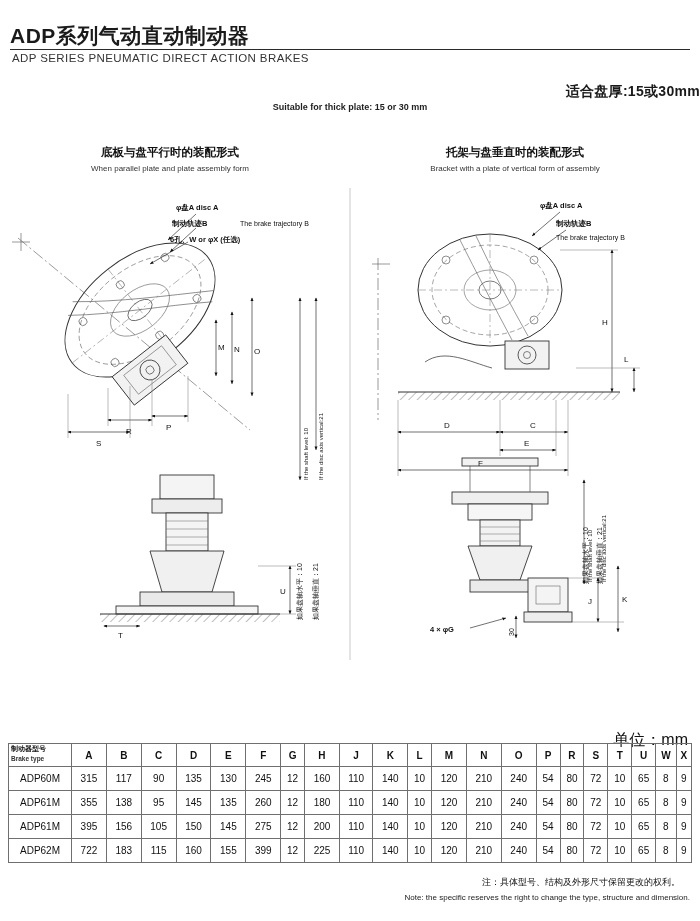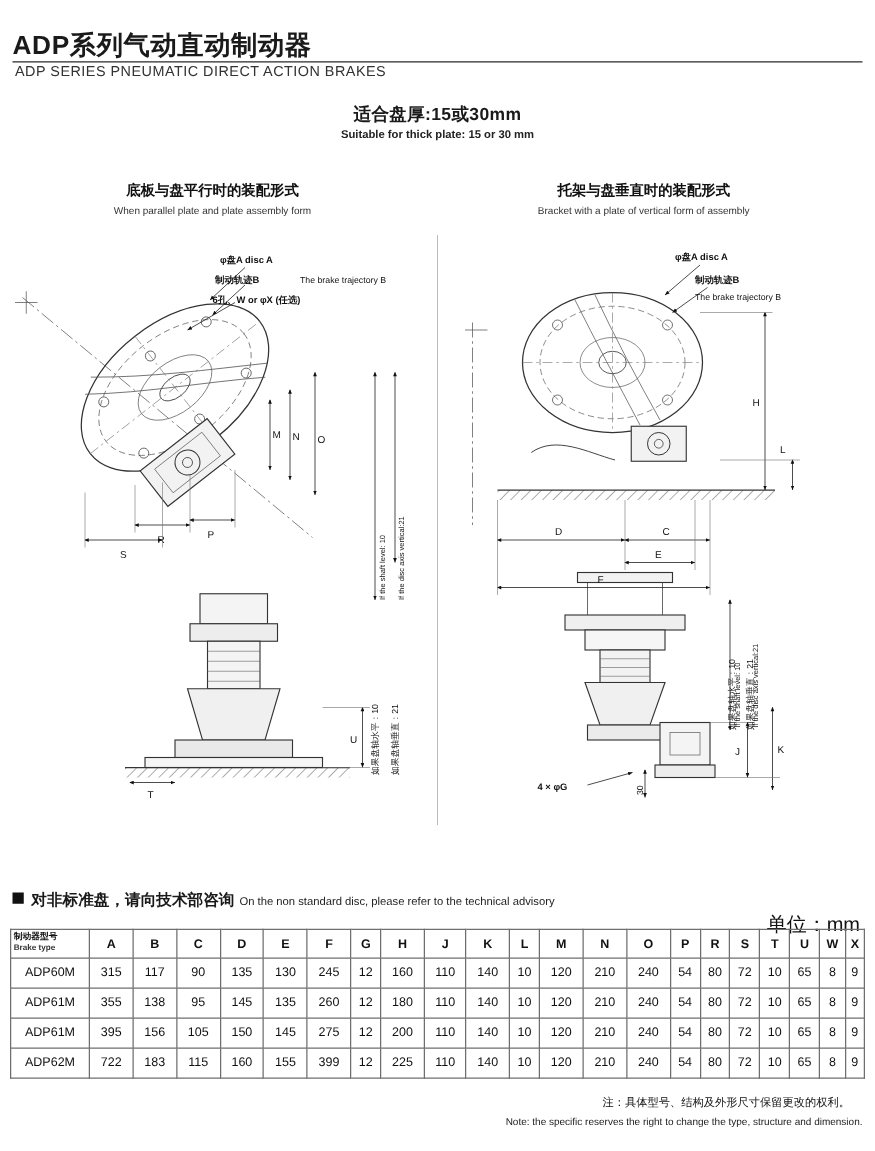--- a/index.html
+++ b/index.html
@@ -50,21 +50,21 @@
     letter-spacing: 0.4px;
     color: #333;
     white-space: nowrap;
   }
 
   
   .sub-cn {
     position: absolute;
     left: 0; top: 83px;
     width: 700px;
-    text-align: center;
+    text-align: right;
     font-size: 14px;
     font-weight: bold;
     letter-spacing: 0.3px;
   }
   .sub-en {
     position: absolute;
     left: 0; top: 102px;
     width: 700px;
     text-align: center;
     font-size: 9px;
@@ -423,23 +423,20 @@
 
         <line x1="584" y1="300" x2="584" y2="404" stroke="#111" stroke-width="0.6" marker-start="url(#ah2)" marker-end="url(#ah)"></line>
         <text class="lbl-s" transform="translate(592,402) rotate(-90)">If the shaft level: 10</text>
         <text class="lbl-s" transform="translate(606,402) rotate(-90)">If the disc axis vertical:21</text>
         <text class="lbl" transform="translate(588,404) rotate(-90)">如果盘轴水平：10</text>
         <text class="lbl" transform="translate(602,404) rotate(-90)">如果盘轴垂直：21</text>
       </g>
     </svg>
   </div>
 
-  <div class="note-head">
-    <span class="sq"></span><span>对非标准盘，请向技术部咨询</span><span class="en">On the non standard disc, please refer to the technical advisory</span>
-  </div>
   <div class="unit">单位：mm</div>
 
   <table class="spec">
     <thead>
       <tr>
         <th class="corner">
           <div class="corner-inner">
             <span class="corner-cn">制动器型号</span>
             <span class="corner-en">Brake type</span>
           </div>

